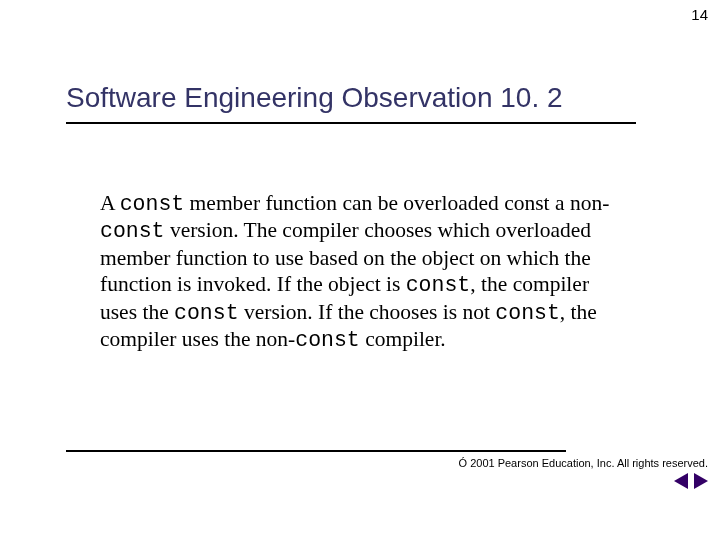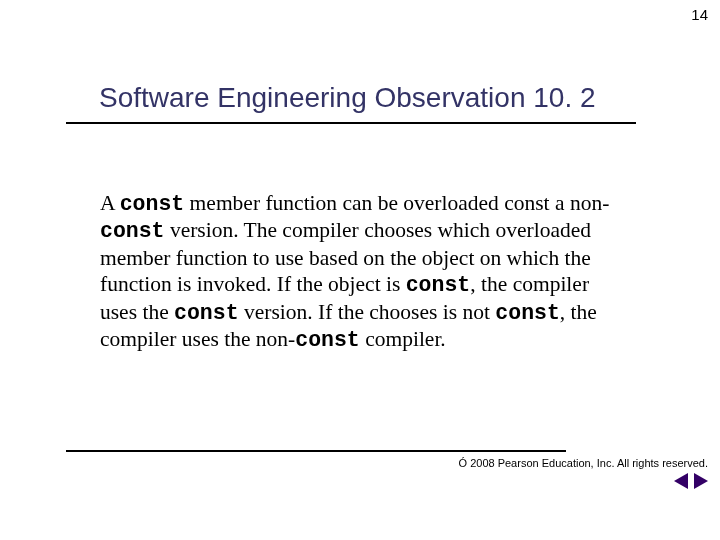--- a/index.html
+++ b/index.html
@@ -1,22 +1,22 @@
 <!DOCTYPE html>
 <html><head>
 <meta charset="utf-8">
 <style>
   * { margin: 0; padding: 0; box-sizing: border-box; }
   html, body { width: 720px; height: 540px; background: #fff; font-family: Arial, Helvetica, sans-serif; overflow: hidden; }
   .slide { position: relative; width: 720px; height: 491px; }
   .page-num { position: absolute; top: 6px; right: 12px; font-size: 15px; color: #000; }
-  .title { position: absolute; left: 66px; top: 82px; font-size: 28px; color: #336; font-family: Arial, sans-serif; margin-left: 33px; }
+  .title { position: absolute; left: 66px; top: 82px; font-size: 28px; color: #336; font-family: Arial, sans-serif; }
   .hr1 { position: absolute; left: 66px; top: 122px; width: 570px; height: 2px; background: #000; }
   .body { position: absolute; left: 100px; top: 190px; width: 528px; font-family: "Times New Roman", Times, serif; font-size: 21.5px; line-height: 1.23; color: #000; }
-  .body .kw { font-family: "Courier New", Courier, monospace; font-weight: bold; }
+  .body .kw { font-family: "Courier New", Courier, monospace; font-weight: normal; }
   .hr2 { position: absolute; left: 66px; top: 450px; width: 500px; height: 2px; background: #000; }
   .copy { position: absolute; right: 12px; bottom: 22px; font-size: 11px; color: #000; }
   .copy .sym { font-family: Arial, sans-serif; }
   .nav { position: absolute; right: 12px; bottom: 2px; display: flex; gap: 6px; }
   .nav-btn { width: 0; height: 0; border-top: 8px solid transparent; border-bottom: 8px solid transparent; cursor: pointer; }
   .nav-prev { border-right: 14px solid #306; }
   .nav-next { border-left: 14px solid #306; }
 </style>
 </head>
 <body>
@@ -36,21 +36,21 @@
     <span class="kw">const</span>
     <span> version. If the chooses is not </span>
     <span class="kw">const</span><span>, the compiler uses the non-</span><span class="kw">const</span>
     <span> compiler.</span>
   </div>
 
   <div class="hr2"></div>
 
   <div class="copy">
     <span class="sym">Ó</span>
-    <span> 2008 Pearson Education, Inc. All rights reserved.</span>
+    <span> 2001 Pearson Education, Inc. All rights reserved.</span>
   </div>
 
   <div class="nav">
     <div class="nav-btn nav-prev" title="Previous"></div>
     <div class="nav-btn nav-next" title="Next"></div>
   </div>
 
 </div>
 
 </body></html>

